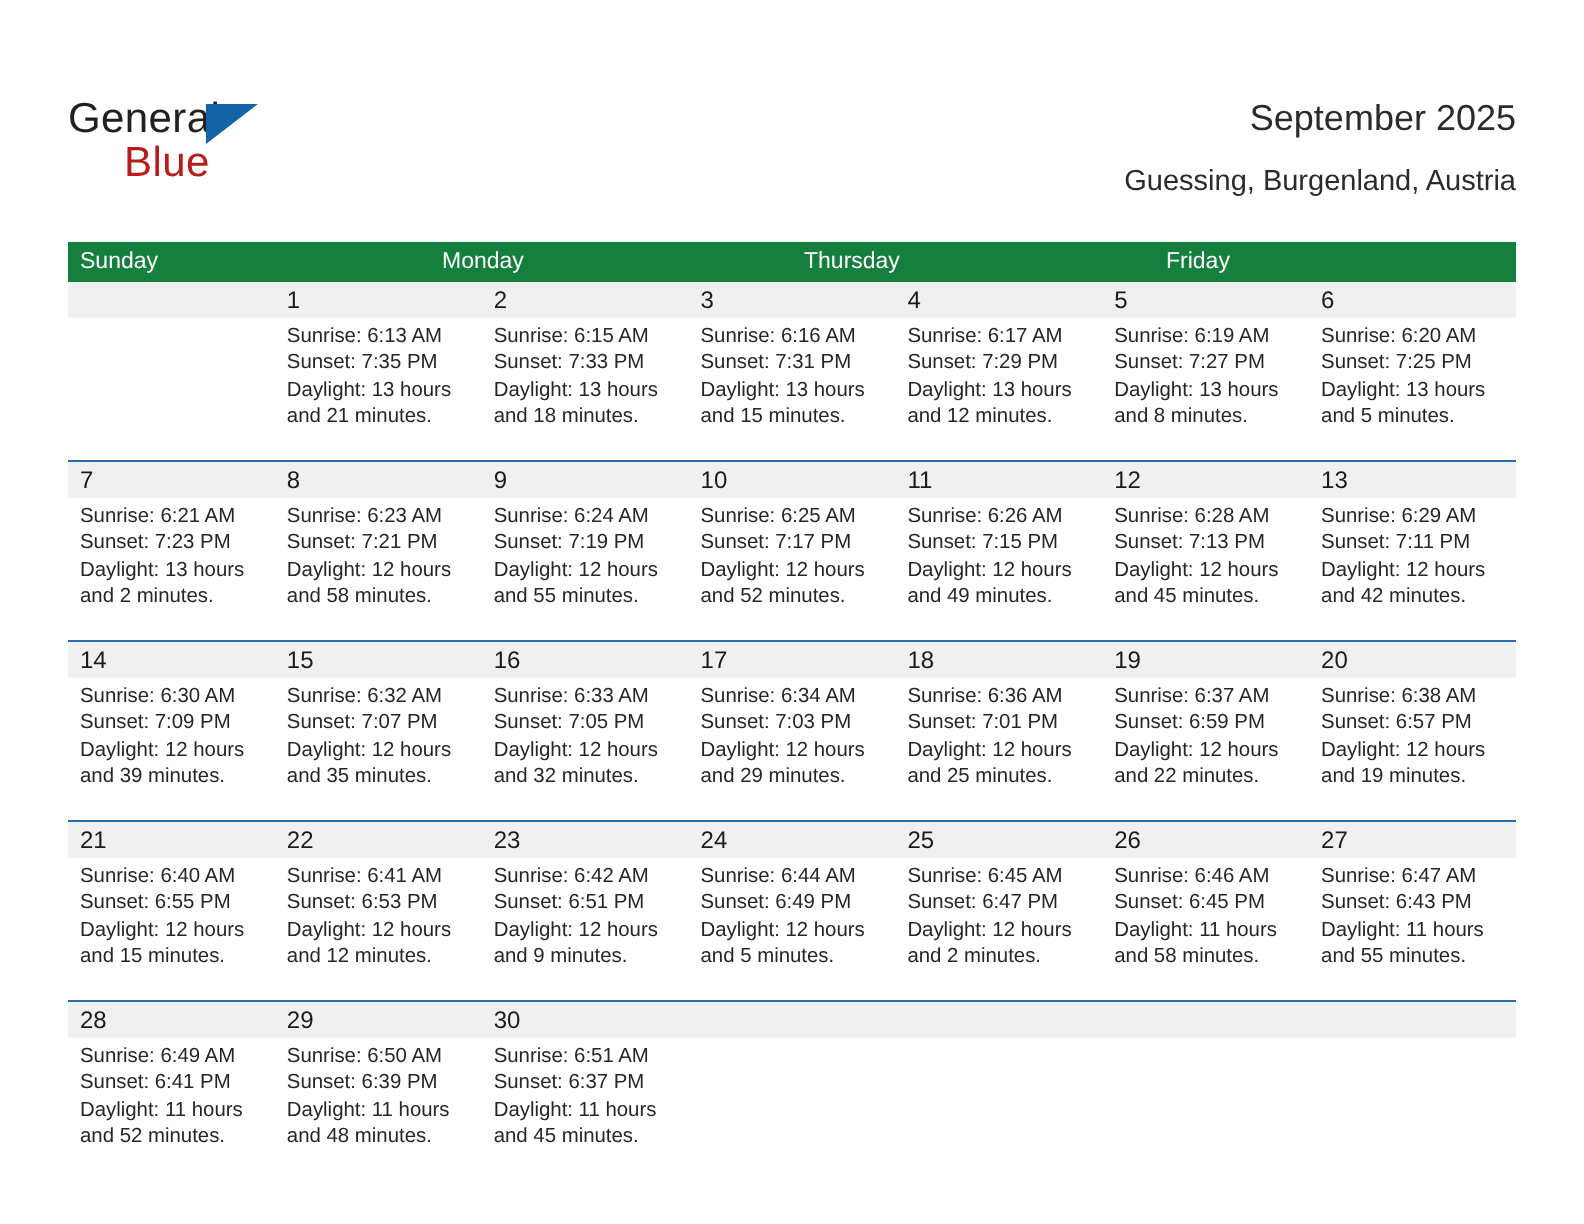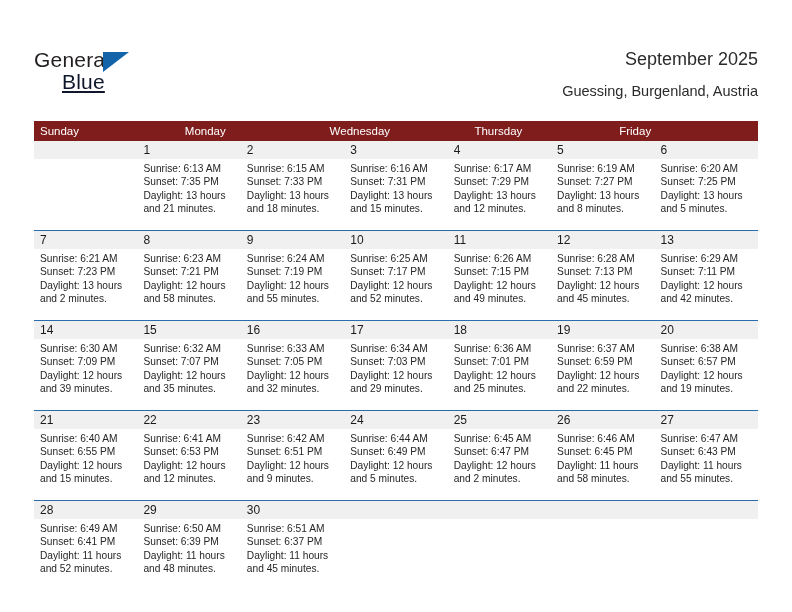--- a/index.html
+++ b/index.html
@@ -45,23 +45,22 @@
     letter-spacing: 0.2px;
     color: #231f20;
     font-family: "Liberation Sans", sans-serif;
   }
   .brand-blue {
     position: absolute;
     left: 28px;
     top: 22px;
     font-size: 21px;
     letter-spacing: 0.2px;
-    color: #0f172a;
+    color: #b91c1c;
     font-family: "Liberation Sans", sans-serif;
-    text-decoration: underline;
   }
   .brand-triangle {
     position: absolute;
     left: 69px;
     top: 4px;
     width: 0;
     height: 0;
     border-left: 26px solid #1263a8;
     border-bottom: 20px solid transparent;
   }
@@ -89,21 +88,21 @@
 
   
   .calendar {
     position: absolute;
     left: 34px;
     top: 105px;
     width: 724px;
   }
   .weekday-row {
     display: flex;
-    background: #7f1d1d;
+    background: #15803d;
     height: 20px;
   }
   .weekday {
     flex: 1 1 0;
     color: #ffffff;
     font-size: 11.5px;
     line-height: 20px;
     padding-left: 6px;
     box-sizing: border-box;
     white-space: nowrap;
@@ -161,21 +160,20 @@
     <div class="titles">
       <div class="month-title">September 2025</div>
       <div class="location-title">Guessing, Burgenland, Austria</div>
     </div>
   </div>
 
   <div class="calendar">
     <div class="weekday-row">
       <div class="weekday">Sunday</div>
       <div class="weekday">Monday</div>
-      <div class="weekday">Wednesday</div>
       <div class="weekday">Thursday</div>
       <div class="weekday">Friday</div>
     </div>
 
     <div id="weeks-container">
         <div class="week-row">
           <div class="day-cell">
             <div class="day-number"></div>
             <div class="day-body">
               <div></div>

